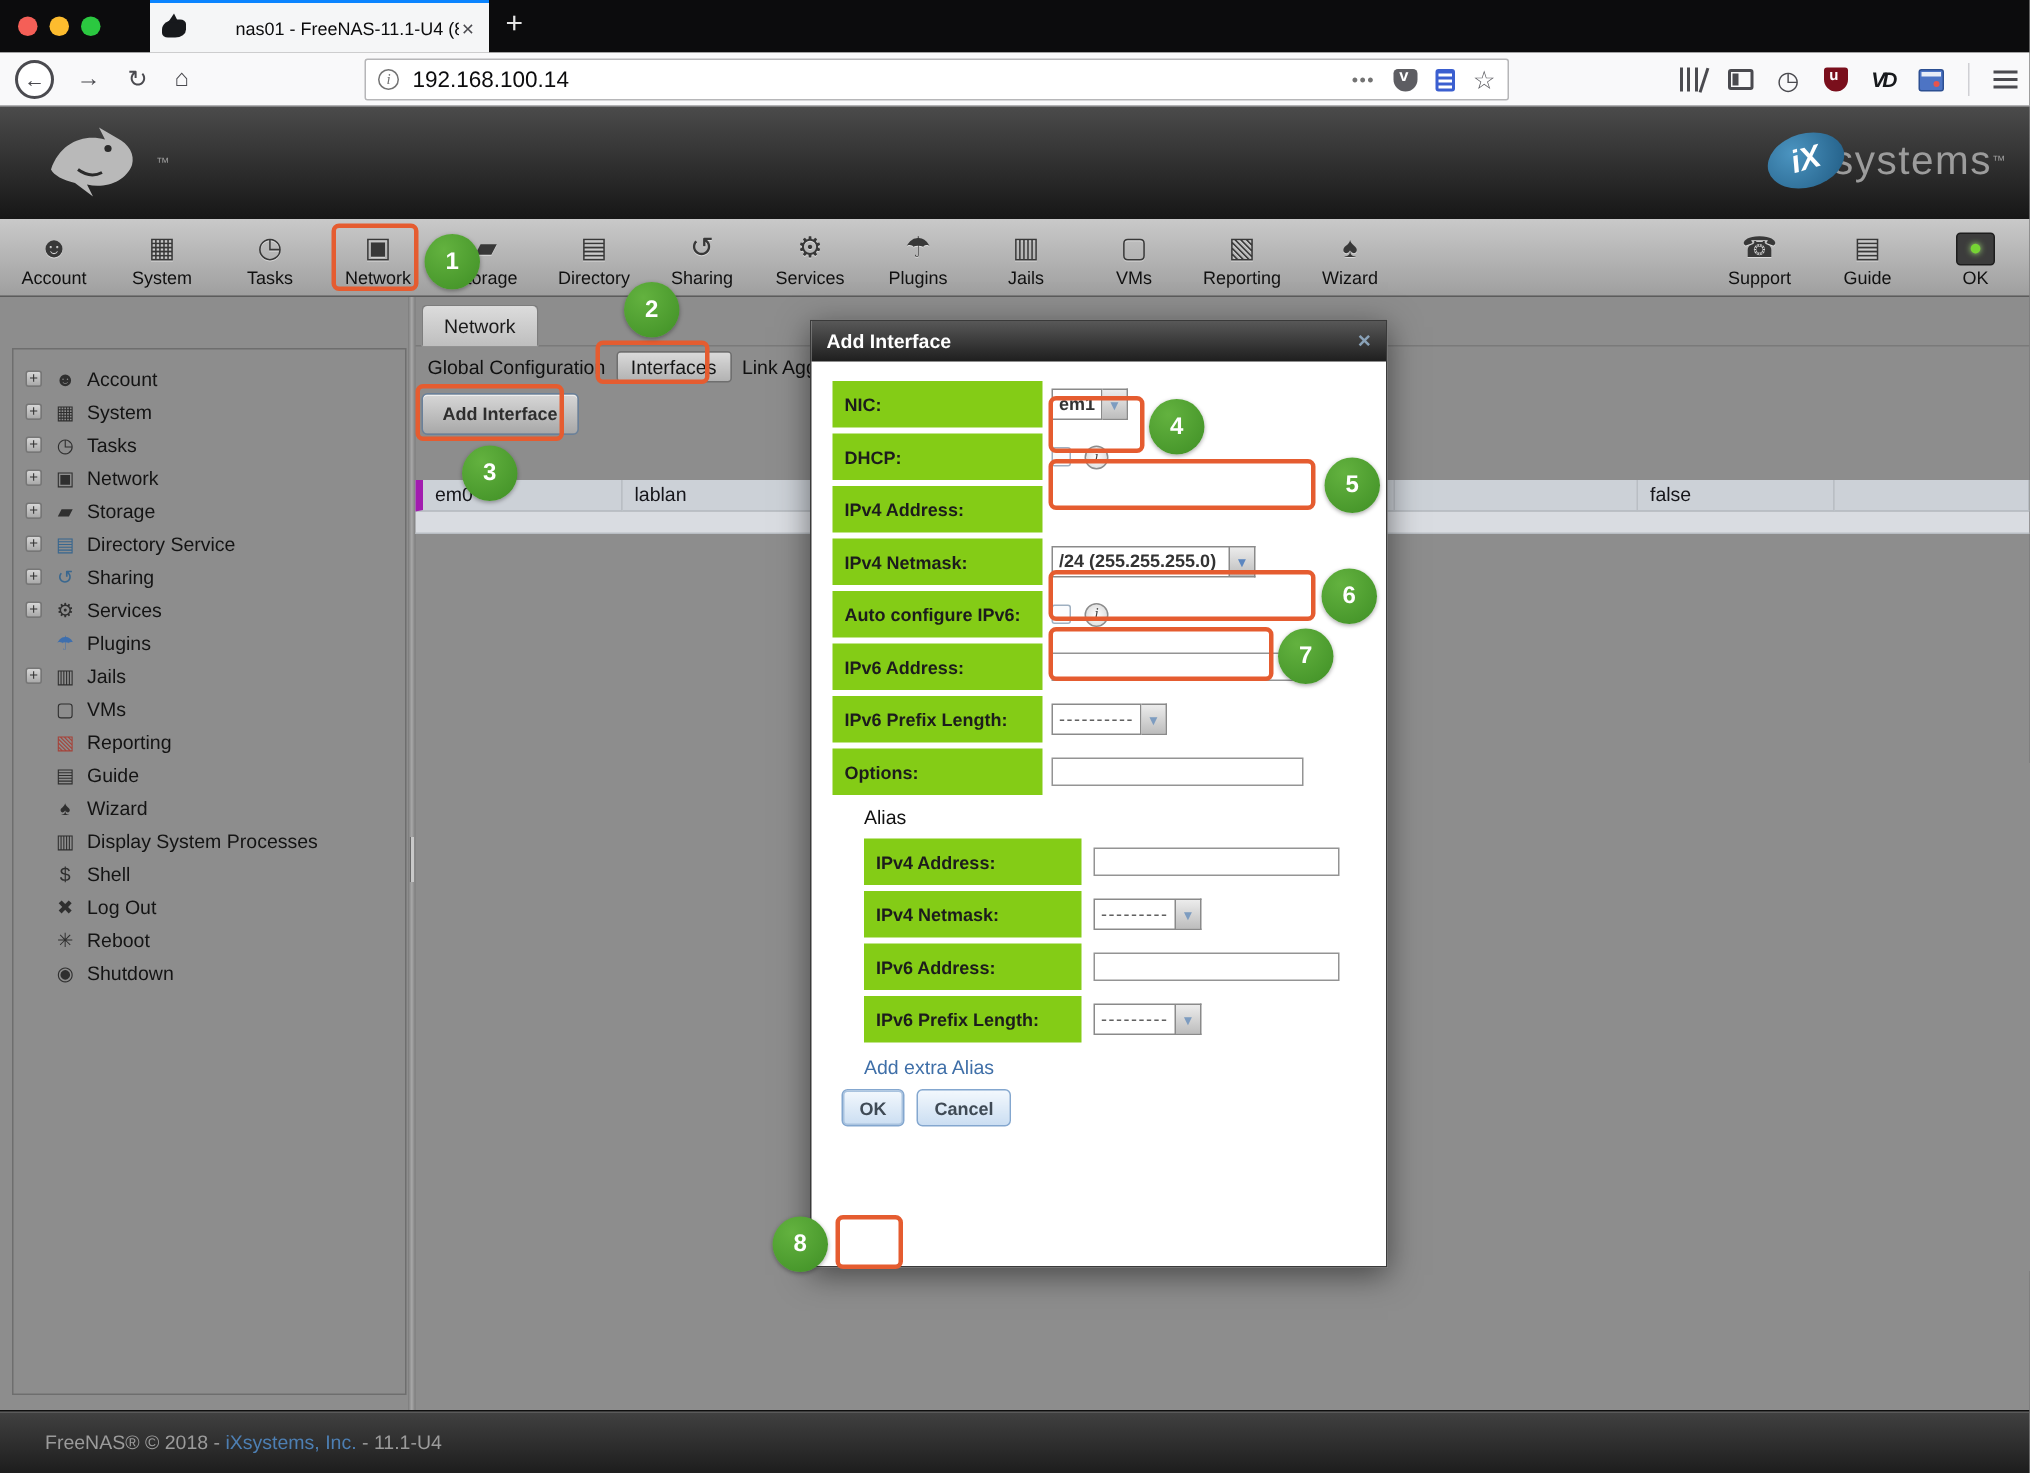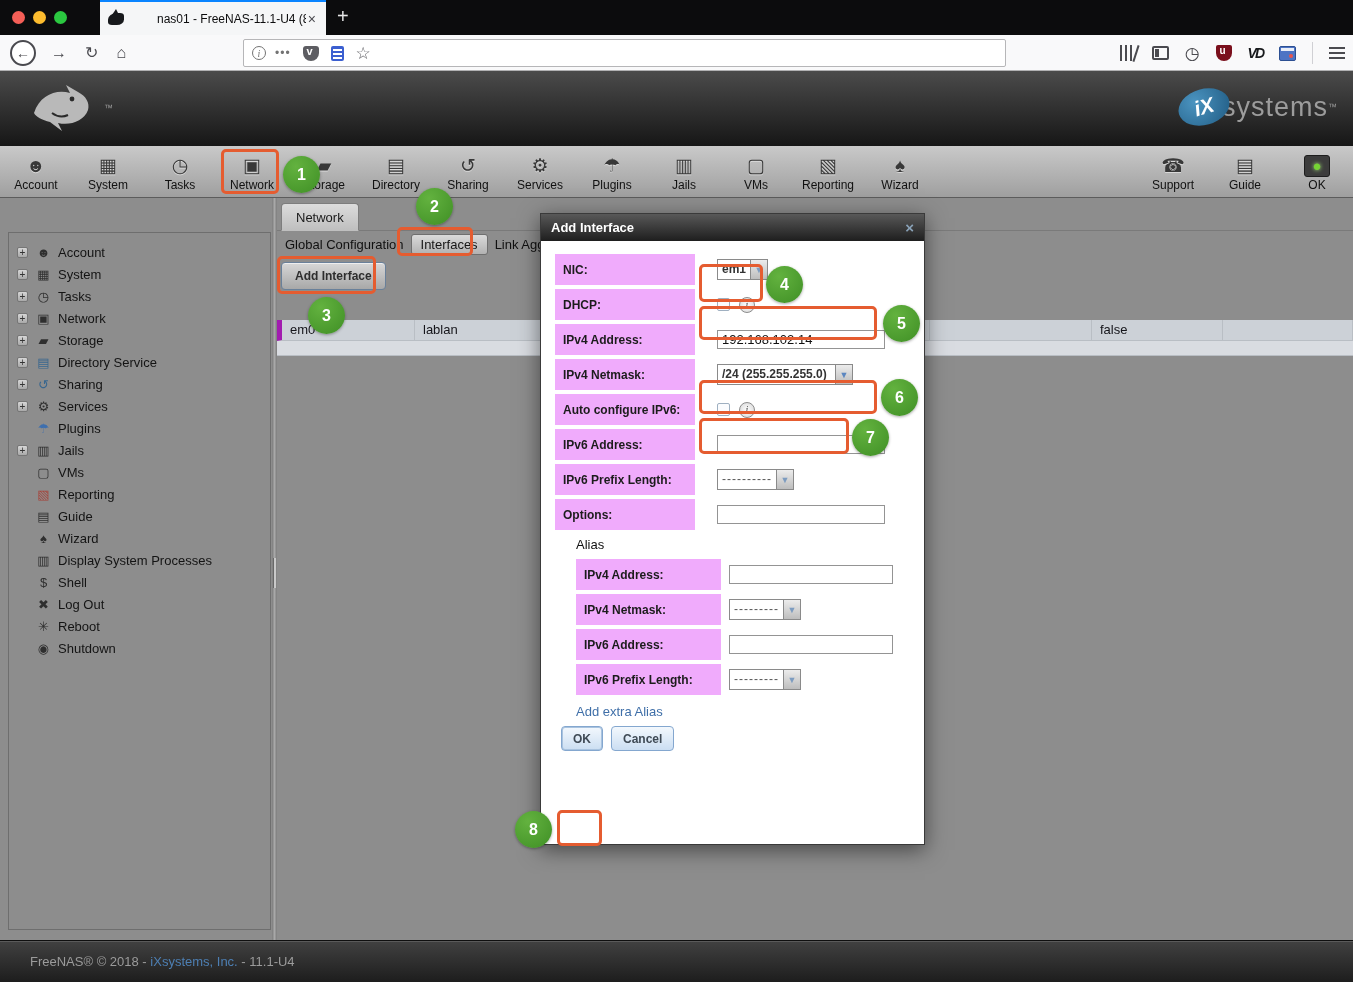--- a/index.html
+++ b/index.html
@@ -97,22 +97,22 @@
   .footer { position:absolute; left:0; top:940px; width:100%; height:42px; background:linear-gradient(#414141,#1d1d1d); border-top:1px solid #0f0f0f; box-shadow:inset 0 1px 0 #5a5a5a; font-size:13px; color:#9b9b9b; padding:13px 0 0 30px; }
   .footer a { color:#4d7fb3; text-decoration:none; }
 
   
   .dialog { position:absolute; left:540px; top:213px; width:385px; height:632px; background:#fff; border:1px solid #3a3a3a; box-shadow:0 5px 20px rgba(0,0,0,.5); z-index:50; }
   .dtitlebar { height:27px; background:linear-gradient(#585858,#1e1e1e); display:flex; align-items:center; padding:0 10px; }
   .dtitle { flex:1; color:#fff; font-size:13px; font-weight:bold; }
   .dclose { color:#8aa2b8; font-size:15px; font-weight:bold; }
   .dbody { padding:13px 14px 0; }
   .drow { display:flex; margin-bottom:4px; align-items:stretch; }
-  .dlabel { width:140px; background:#f0abfc; padding:9px 8px 8px; font-size:12px; font-weight:bold; color:#1c1c1c; flex:none; }
-  .dfield { display:flex; align-items:center; padding-left:22px; }
+  .dlabel { width:140px; background:#84cc16; padding:9px 8px 8px; font-size:12px; font-weight:bold; color:#1c1c1c; flex:none; }
+  .dfield { display:flex; align-items:center; padding-left:6px; }
   .tinput { width:168px; height:19px; border:1px solid #949494; font-size:13px; font-family:"Liberation Sans",sans-serif; padding:0 4px; color:#111; }
   .sel { display:flex; align-items:stretch; height:21px; }
   .sel-val { border:1px solid #8a8a8a; background:#fff; font-size:12px; font-weight:bold; color:#333; padding:2px 4px 0; white-space:nowrap; }
   .sel-arrow { width:17px; background:linear-gradient(#ececec,#bdbdbd); border:1px solid #8a8a8a; border-left:none; color:#7d9cc0; font-size:9px; display:flex; align-items:center; justify-content:center; }
   .sel-dash .sel-val { color:#555; font-weight:normal; letter-spacing:1px; }
   .cb { width:13px; height:13px; background:#fbfcfe; border:1px solid #9fb0c1; border-radius:2px; }
   .ib { width:16px; height:16px; border:1px solid #8c8c8c; border-radius:50%; background:radial-gradient(#fff,#d5d5d5); color:#444; font-size:10px; font-style:italic; font-family:"Liberation Serif",serif; display:flex; align-items:center; justify-content:center; margin-left:9px; }
   .alias-title { font-size:13px; color:#111; margin:7px 0 7px 21px; }
   .arow { margin-left:21px; }
   .arow .dlabel { width:145px; }
@@ -146,20 +146,21 @@
     <span class="newtab">+</span>
   </div>
 
   <div class="navbar">
     <span class="back-btn">←</span>
     <span class="nav-glyph">→</span>
     <span class="nav-glyph">↻</span>
     <span class="nav-glyph">⌂</span>
     <div class="urlbar">
       <span class="info-icon">i</span>
+      <span class="url-text">192.168.100.14</span>
       <span class="dots">•••</span>
       <span class="pocket"></span>
       <span class="reader"></span>
       <span class="star">☆</span>
     </div>
     <div class="nav-icons">
       <span class="lib-icon"></span>
       <span class="sb-icon"></span>
       <span class="clock-icon">◷</span>
       <span class="ublock"></span>
@@ -410,23 +411,20 @@
       <div class="drow">
         <div class="dlabel">DHCP:</div>
         <div class="dfield">
             <span class="cb"></span>
             <span class="ib">i</span>
           </div>
       </div>
 
       <div class="drow">
         <div class="dlabel">IPv4 Address:</div>
-        <div class="dfield">
-            <input class="tinput" type="text" value="192.168.102.14" style="">
-          </div>
       </div>
 
       <div class="drow">
         <div class="dlabel">IPv4 Netmask:</div>
         <div class="dfield">
             <span class="sel">
               <span class="sel-val" style="min-width:119px">/24 (255.255.255.0)</span>
               <span class="sel-arrow" style="color:#5b86c0">▼</span>
             </span>
           </div>

